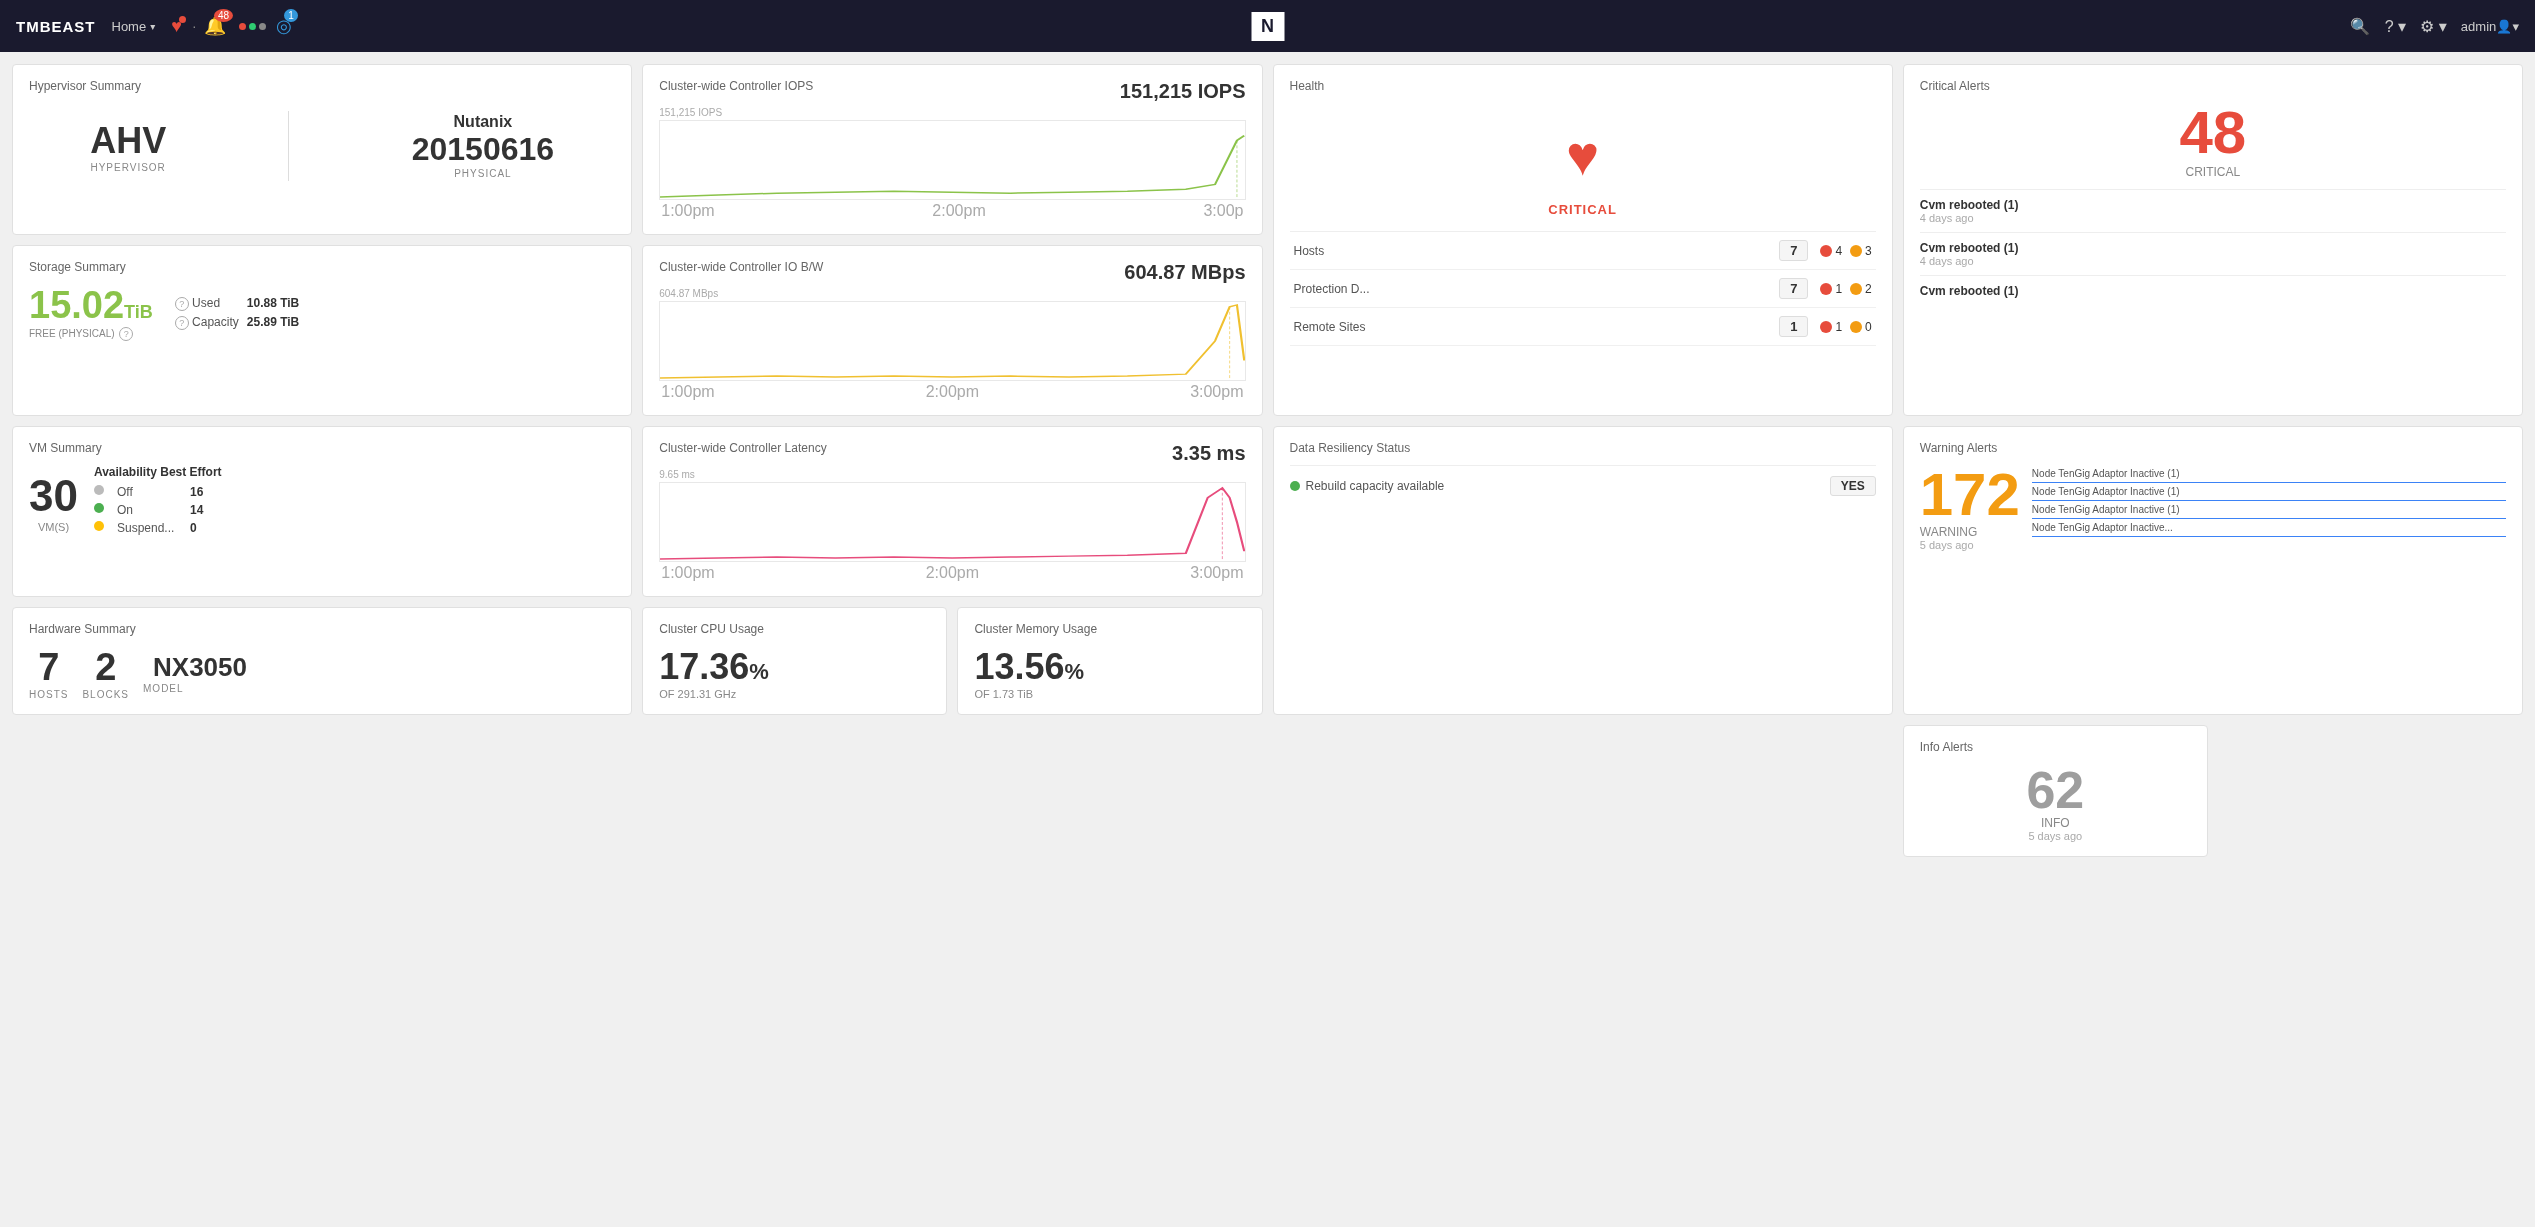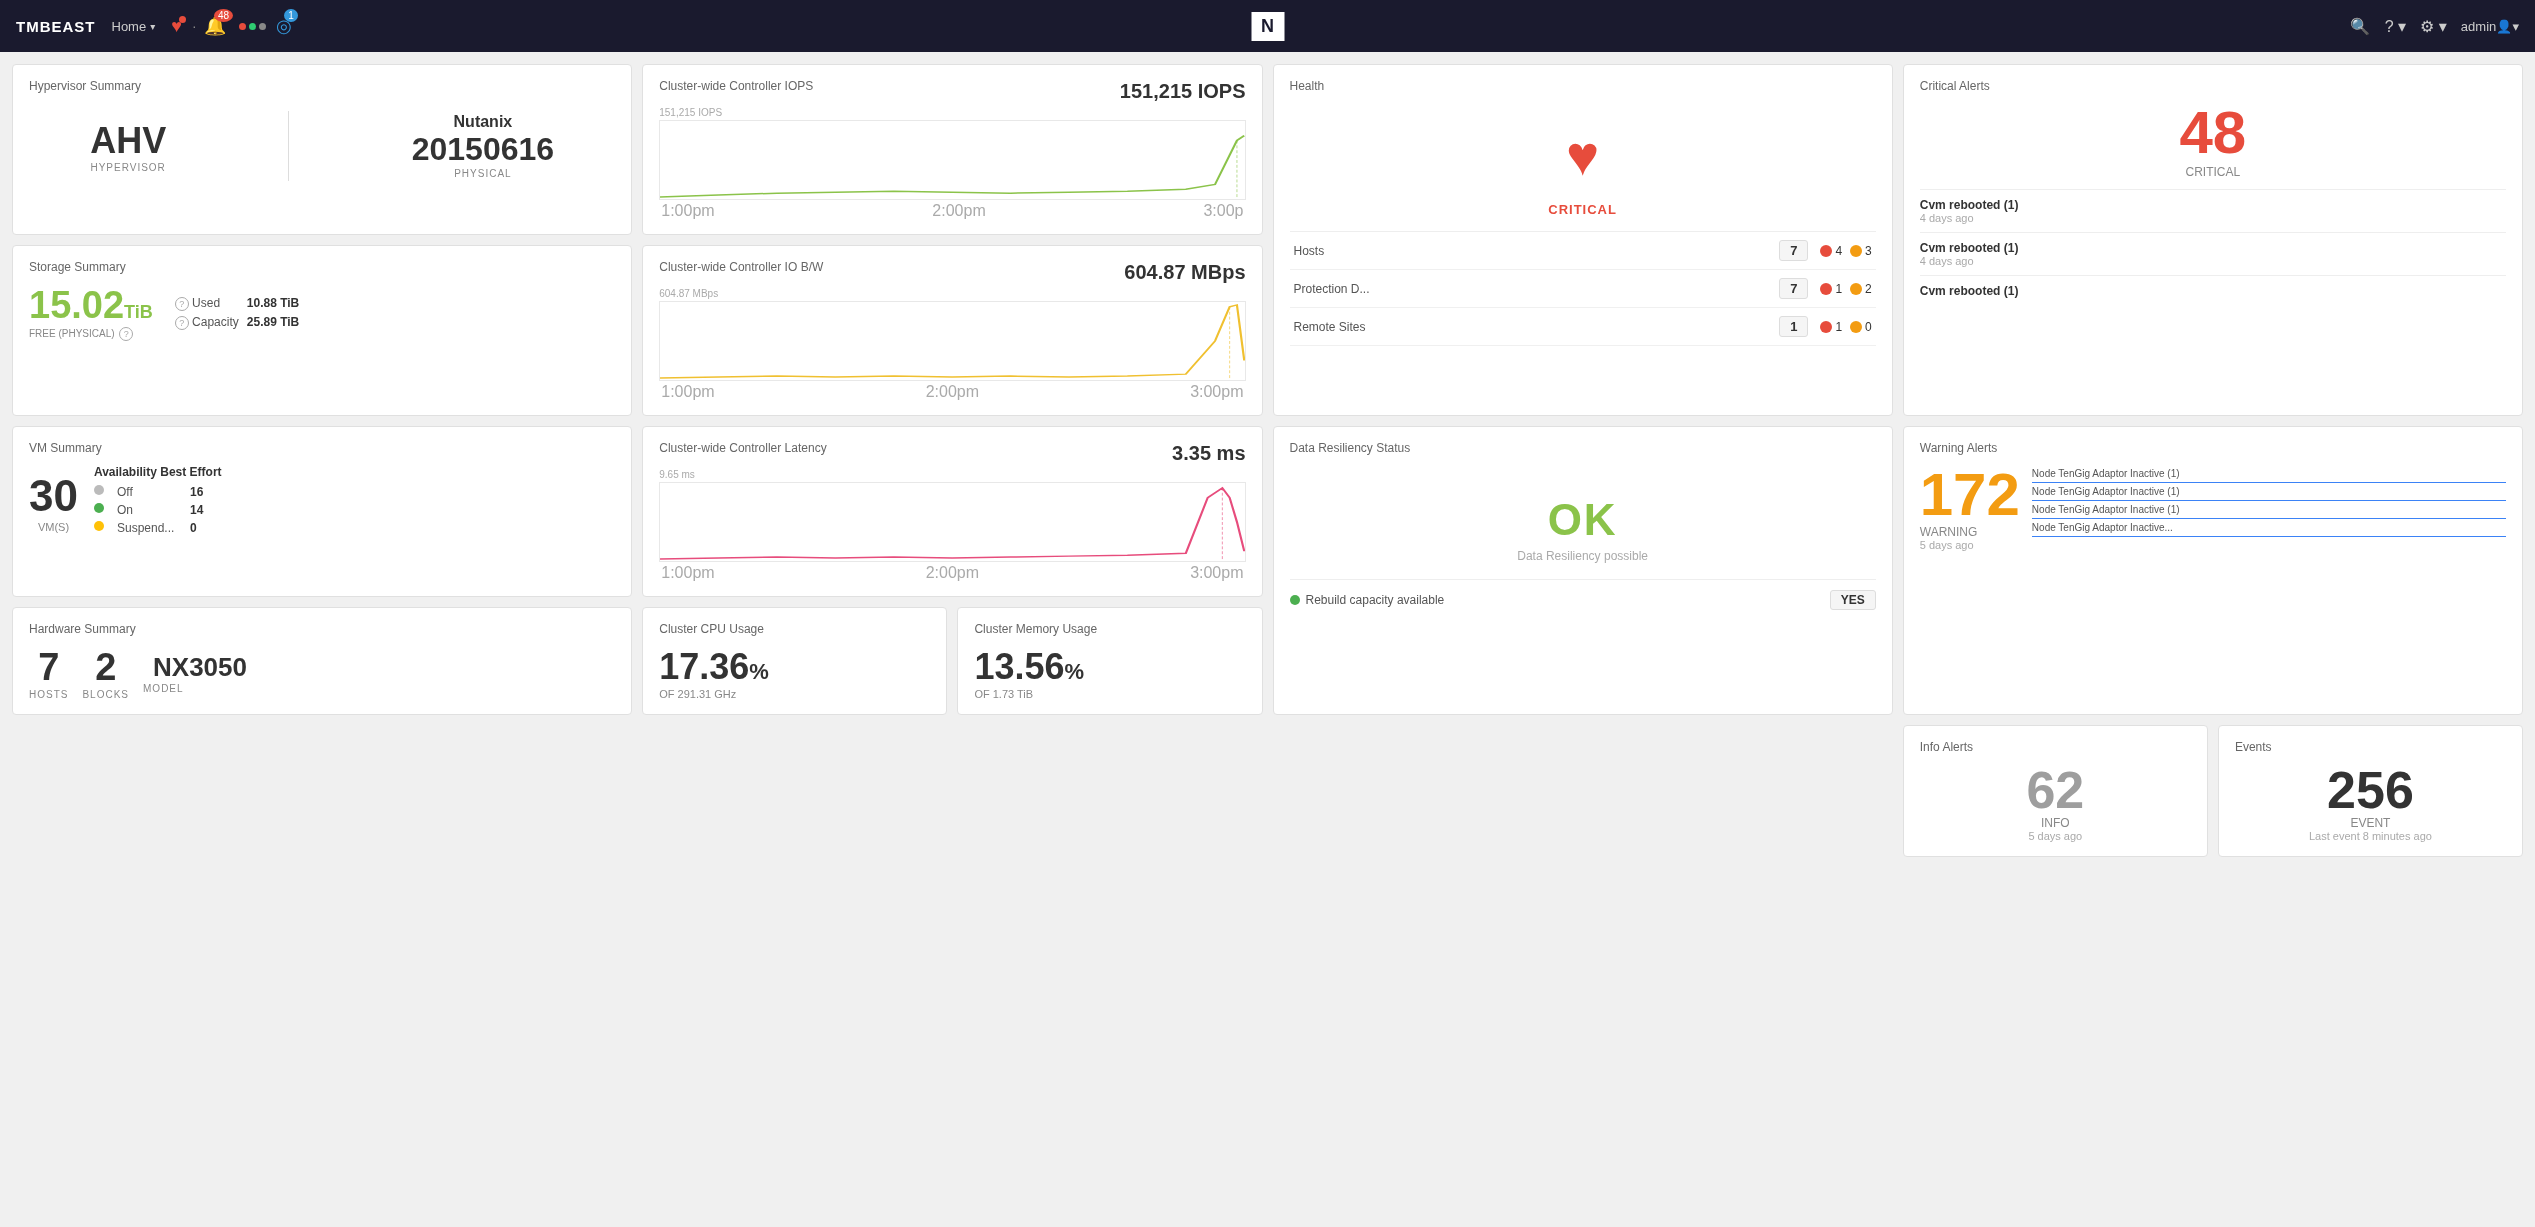--- a/index.html
+++ b/index.html
@@ -408,24 +408,20 @@
     </div>
     <div class="chart-time-labels">
       <span>1:00pm</span>
       <span>2:00pm</span>
       <span>3:00pm</span>
     </div>
   </div>
 
   <div class="card col3 row3" style="grid-row: 3 / 5;">
     <div class="card-title">Data Resiliency Status</div>
-    <div class="resiliency-ok">
-      <div class="ok-text">OK</div>
-      <div class="ok-sub">Data Resiliency possible</div>
-    </div>
     <div class="resiliency-bottom">
       <div class="rebuild-label">
         <div class="rebuild-dot"></div>
         <span>Rebuild capacity available</span>
       </div>
       <span class="yes-badge">YES</span>
     </div>
   </div>
 
   <div class="card col4 row3" style="grid-row: 3 / 5;">
@@ -488,26 +484,20 @@
     </div>
   </div>
 
 <div style="grid-area: 5 / 4; display: grid; grid-template-columns: 1fr 1fr; gap: 10px;">
   <div class="card">
     <div class="card-title">Info Alerts</div>
     <div class="info-alerts-num">62</div>
     <div class="info-alerts-label">INFO</div>
     <div class="info-alerts-ago">5 days ago</div>
   </div>
-  <div class="card">
-    <div class="card-title">Events</div>
-    <div class="events-num">256</div>
-    <div class="events-label">EVENT</div>
-    <div class="events-ago">Last event 8 minutes ago</div>
-  </div>
 </div>
   </div>
 
 <div style="padding: 0 12px 12px 12px; display:grid; grid-template-columns: 1fr 1fr 1fr 1fr; gap:10px; margin-top:-10px;">
   
   
   
   
   
 </div>

